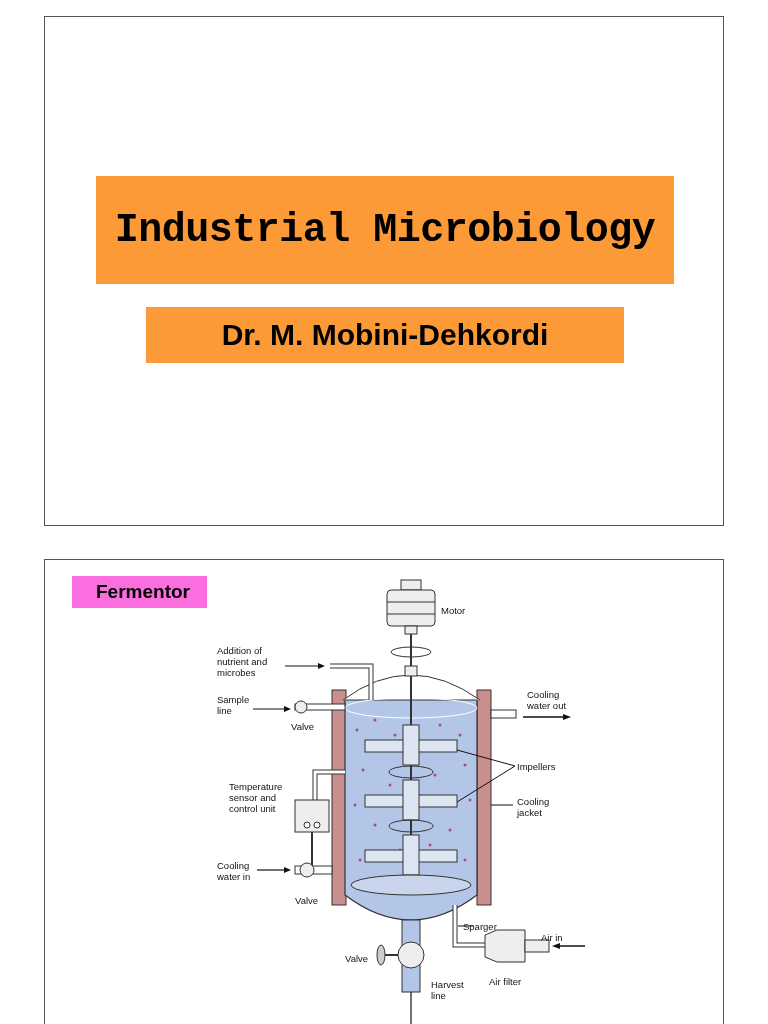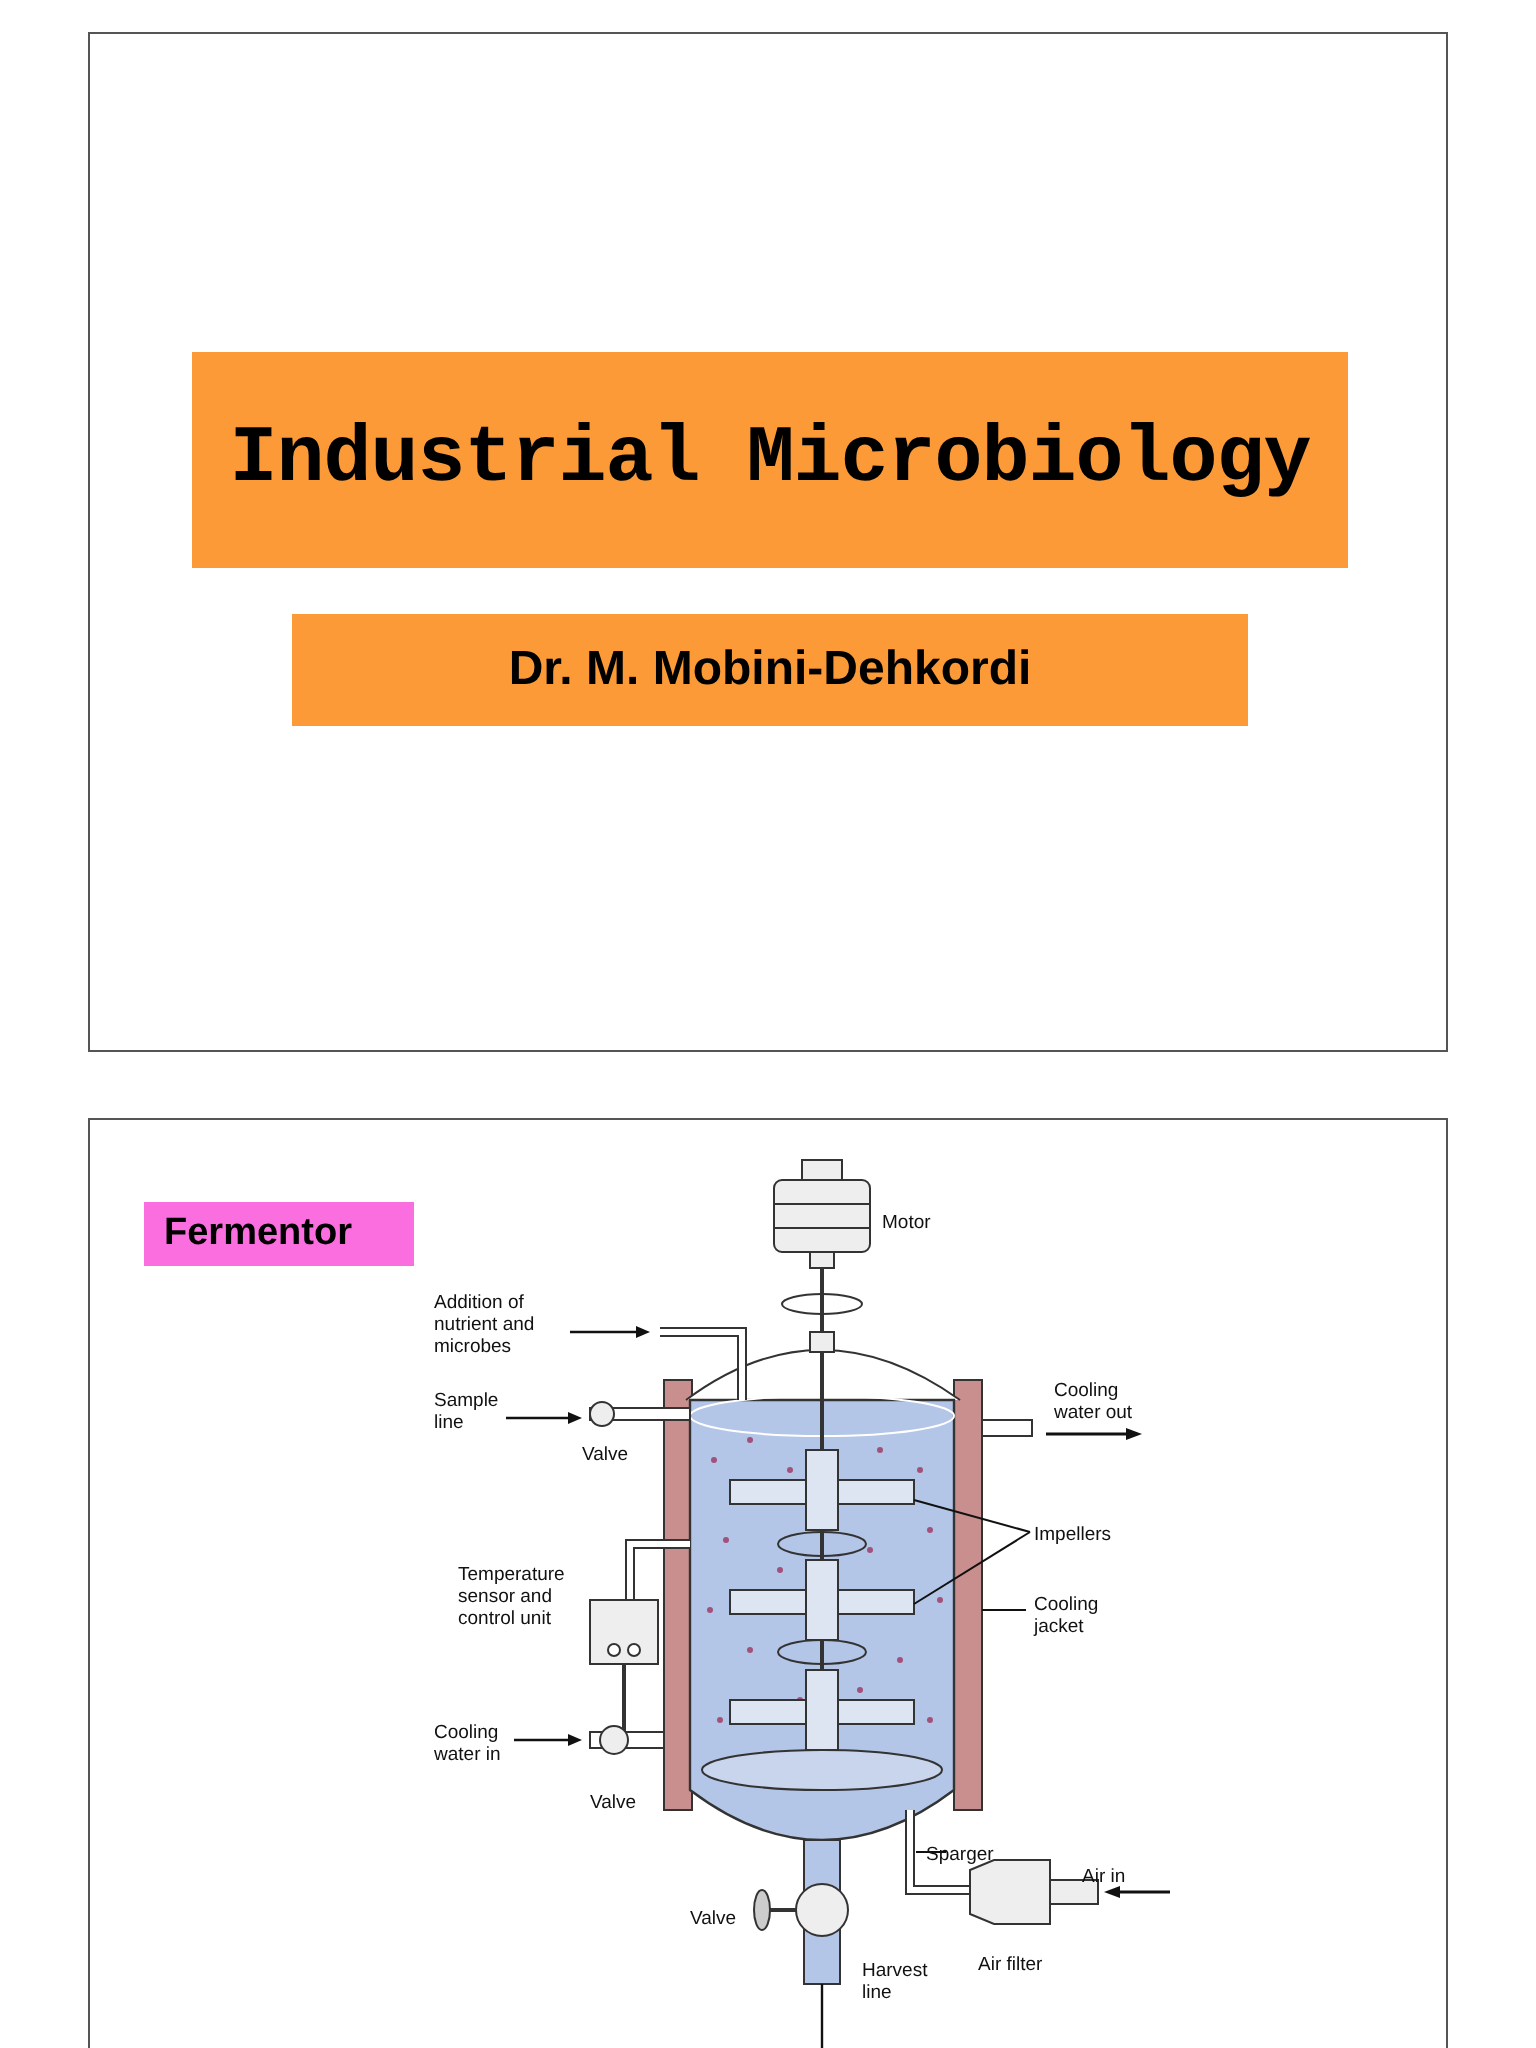--- a/index.html
+++ b/index.html
@@ -3,22 +3,22 @@
 <meta charset="utf-8">
 <style>
   html, body { margin:0; padding:0; background:#ffffff; }
   body { width:768px; height:1024px; position:relative; overflow:hidden; font-family:"Liberation Sans", sans-serif; }
   .slide { position:absolute; left:44px; width:680px; background:#fff; border:1px solid #555; box-sizing:border-box; }
   #slide1 { top:16px; height:510px; }
   #slide2 { top:559px; height:480px; }
   .title-box { position:absolute; left:51px; top:159px; width:578px; height:108px; background:#fb9a37; display:flex; align-items:center; justify-content:center; }
   .title-box span { font-weight:bold; font-size:40px; color:#000; letter-spacing:-0.5px;font-family:Liberation Mono, monospace; }
   .author-box { position:absolute; left:101px; top:290px; width:478px; height:56px; background:#fb9a37; display:flex; align-items:center; justify-content:center; }
-  .author-box span { font-weight:bold; font-size:24px; color:#000; }
-  .fermentor-label { position:absolute; left:27px; top:16px; width:135px; height:32px; background:#fb6ee0; display:flex; align-items:center; padding-left:10px; box-sizing:border-box;margin-top:25px; }
+  .author-box span { font-weight:bold; font-size:30px; color:#000; }
+  .fermentor-label { position:absolute; left:27px; top:16px; width:135px; height:32px; background:#fb6ee0; display:flex; align-items:center; padding-left:24px; box-sizing:border-box; }
   .fermentor-label span { font-weight:bold; font-size:19px; color:#000; }
   svg { position:absolute; left:0; top:0; }
   .lbl { font-family:"Liberation Sans", sans-serif; font-size:9.5px; fill:#111; }
 </style>
 </head>
 <body>
 
 <div class="slide" id="slide1">
   <div class="title-box">
     <span>Industrial Microbiology</span>

